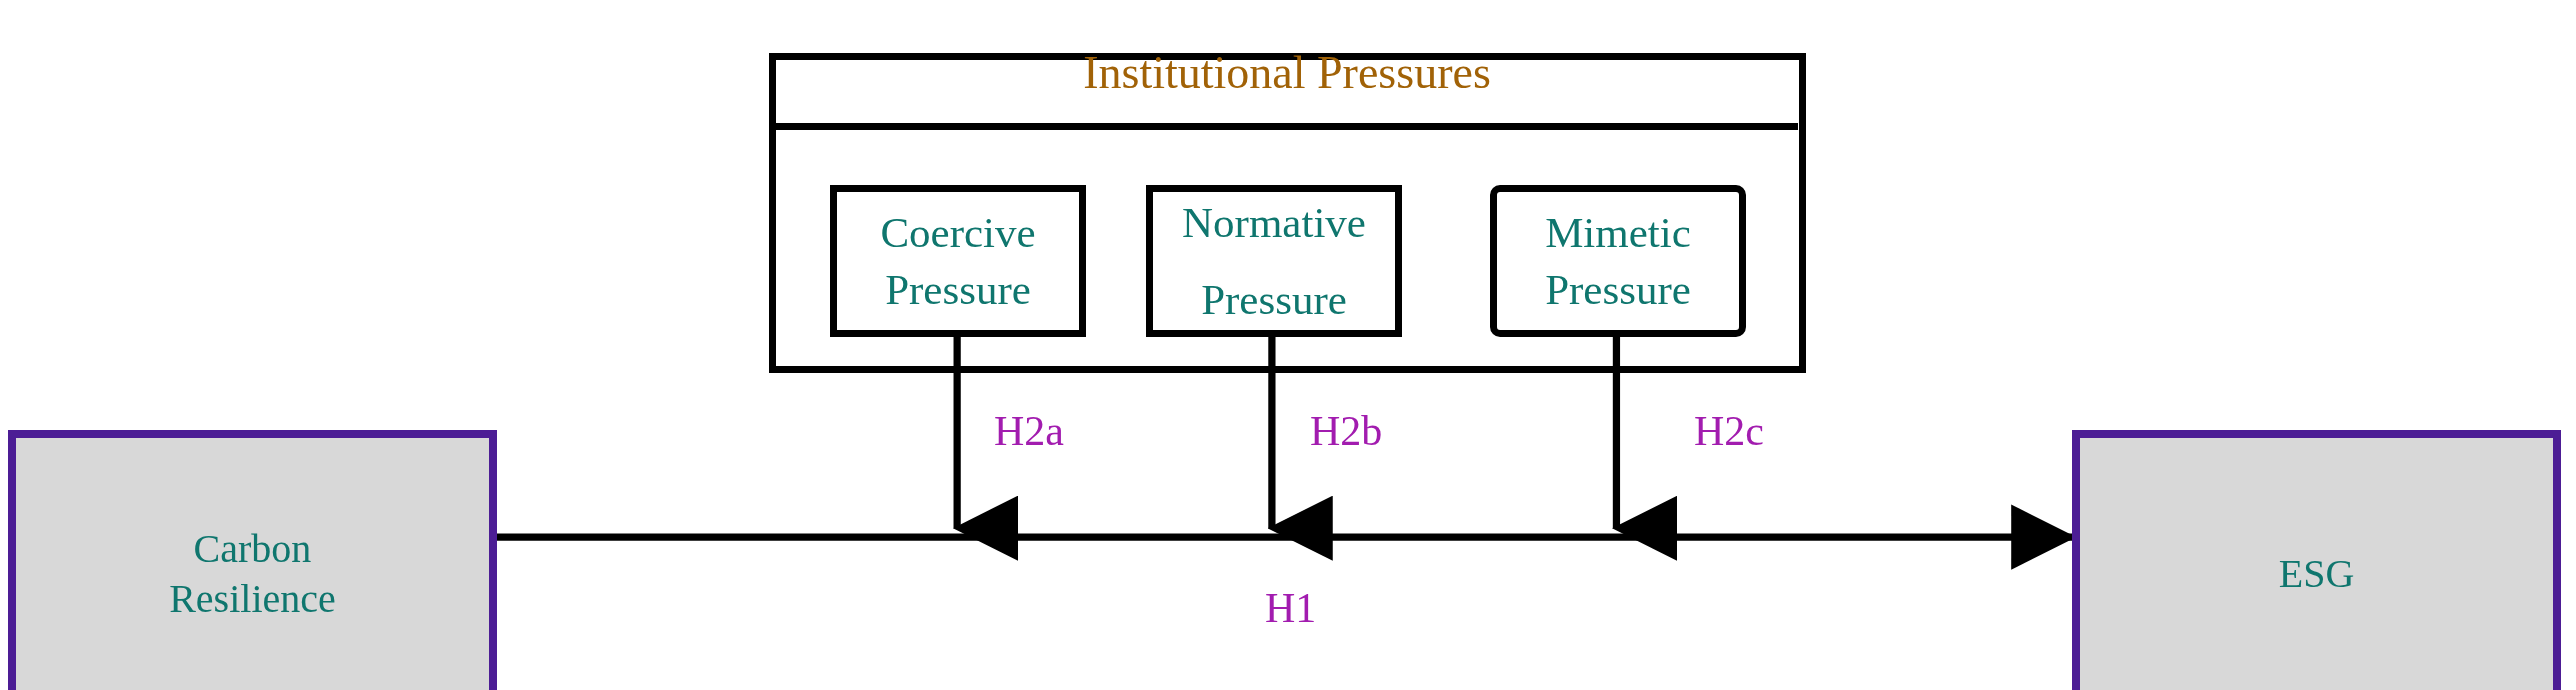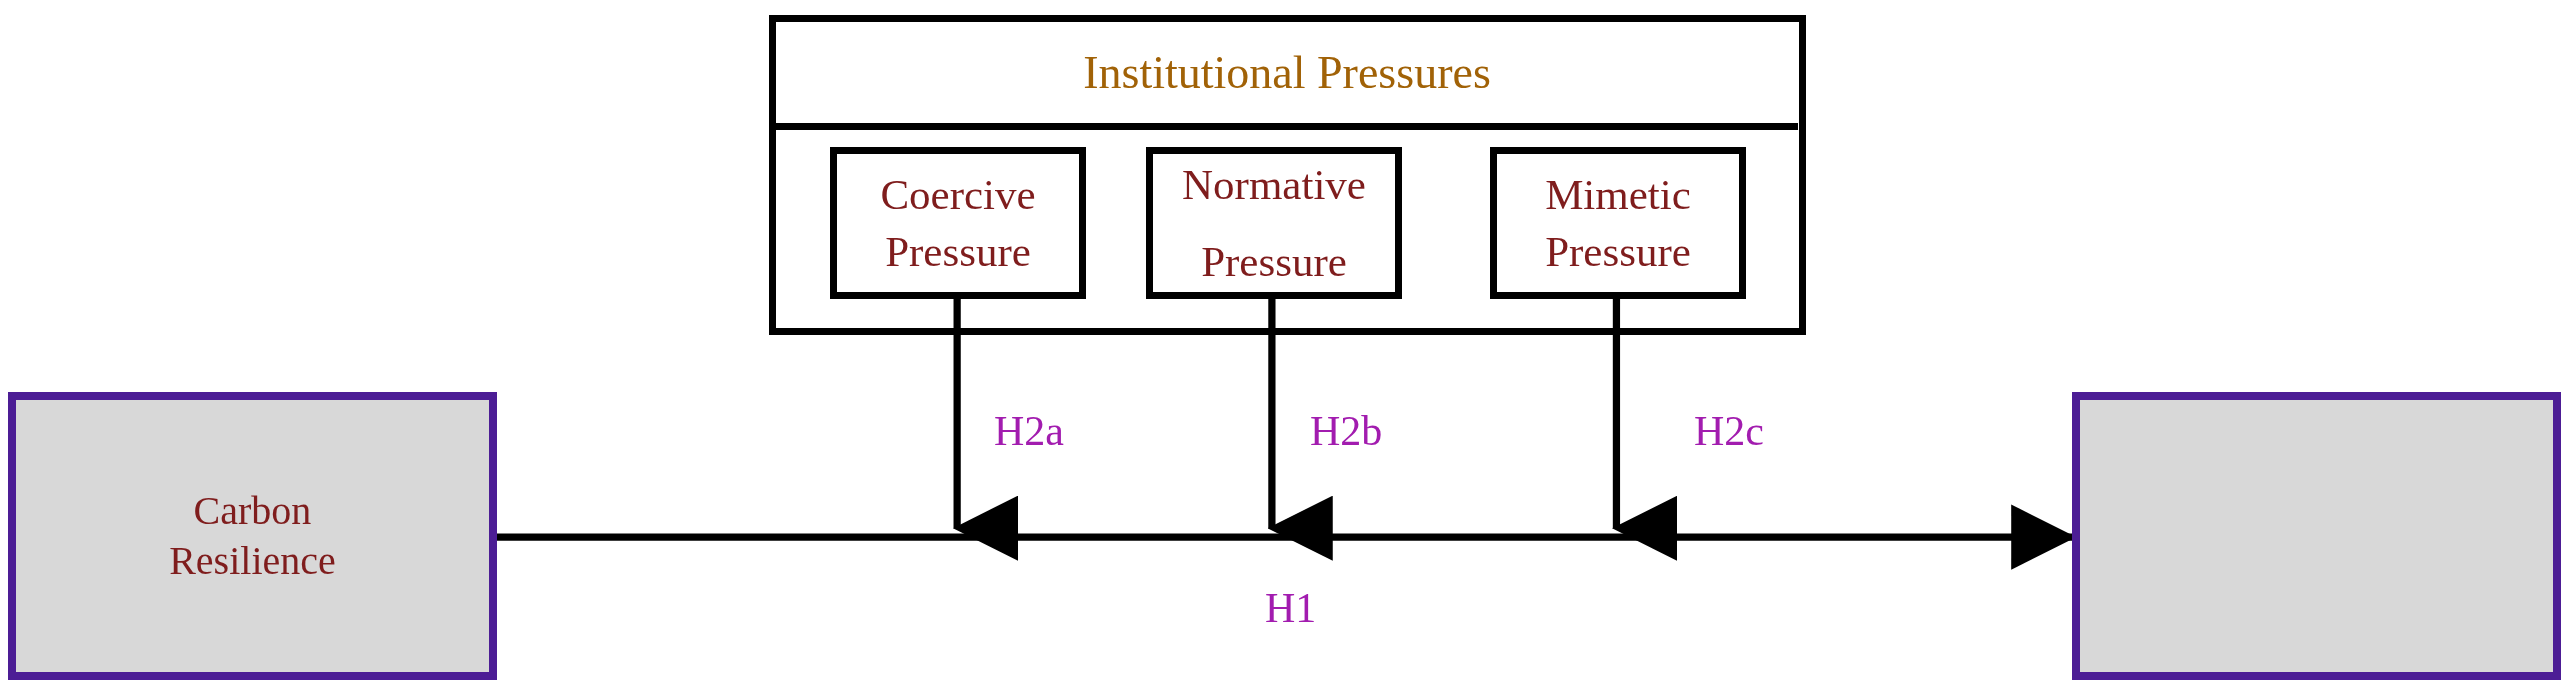--- a/index.html
+++ b/index.html
@@ -28,22 +28,23 @@
 
   
   .node {
     position: absolute;
     box-sizing: border-box;
     display: flex;
     flex-direction: column;
     align-items: center;
     justify-content: center;
     text-align: center;
-    color: #7f1d1d;
+    color: #0f766e;
     line-height: 1.15;
+    margin-top: 38px;
   }
 
   .endpoint-node {
     background: #d8d8d8;
     border: 8px solid #4c1d95;
     font-size: 40px;
   }
   .endpoint-node .line2 { margin-top: 4.8px; }
 
   .group-box {
@@ -115,31 +116,32 @@
   <div class="node sub-node" style="left:830px; top:147px; width:256px; height:152px;">
     <span class="line1">Coercive</span>
     <span class="line2">Pressure</span>
   </div>
 
   <div class="node sub-node" style="left:1146px; top:147px; width:256px; height:152px;gap:20px;">
     <span class="line1">Normative</span>
     <span class="line2">Pressure</span>
   </div>
 
-  <div class="node sub-node" style="left:1490px; top:147px; width:256px; height:152px;">
+  <div class="node sub-node" style="left:1490px; top:147px; width:256px; height:152px;border-radius:10px;">
     <span class="line1">Mimetic</span>
     <span class="line2">Pressure</span>
   </div>
 
   <div class="node endpoint-node" style="left:8px; top:392px; width:489px; height:288px;">
     <span class="line1">Carbon</span>
     <span class="line2">Resilience</span>
   </div>
 
   <div class="node endpoint-node" style="left:2072px; top:392px; width:489px; height:288px;">
+    <span class="line1">ESG</span>
   </div>
 
   <div class="edge-label" style="left:994px; top:407px;">
     <span>H2a</span>
   </div>
 
   <div class="edge-label" style="left:1310px; top:407px;">
     <span>H2b</span>
   </div>
 

